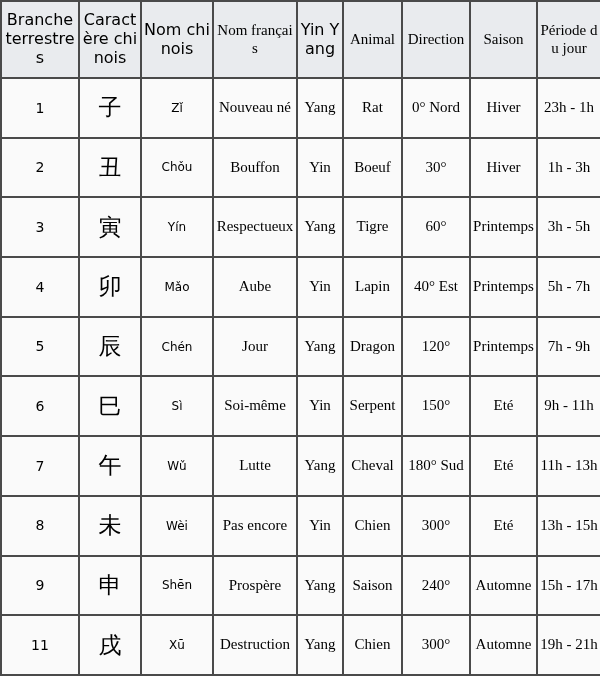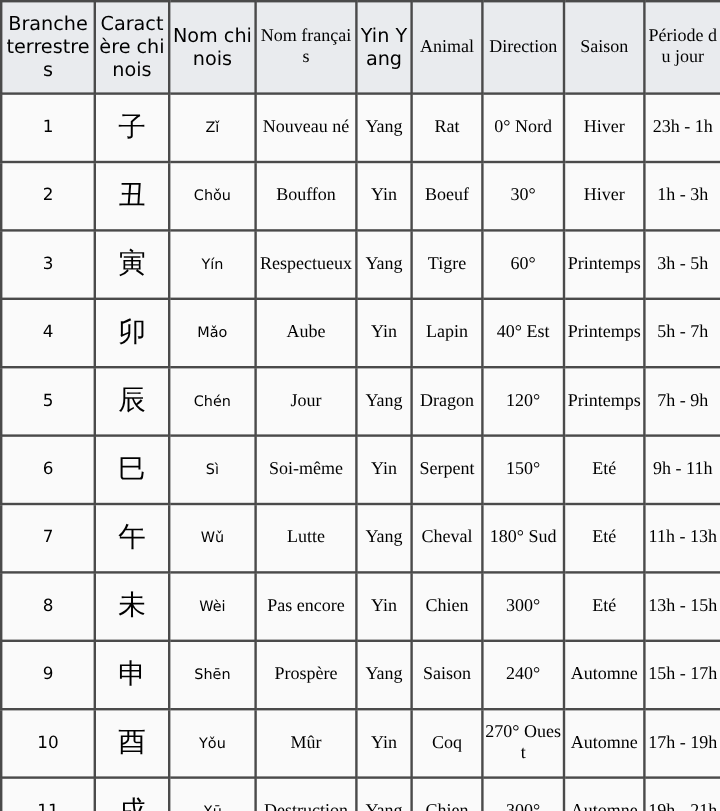--- a/index.html
+++ b/index.html
@@ -192,31 +192,20 @@
         <td class="han">申</td>
         <td class="pinyin">Shēn</td>
         <td>Prospère</td>
         <td>Yang</td>
         <td>Saison</td>
         <td>240°</td>
         <td>Automne</td>
         <td>15h - 17h</td>
       </tr>
       <tr>
-        <td class="num">10</td>
-        <td class="han">酉</td>
-        <td class="pinyin">Yǒu</td>
-        <td>Mûr</td>
-        <td>Yin</td>
-        <td>Coq</td>
-        <td>270° Ouest</td>
-        <td>Automne</td>
-        <td>17h - 19h</td>
-      </tr>
-      <tr>
         <td class="num">11</td>
         <td class="han">戌</td>
         <td class="pinyin">Xū</td>
         <td>Destruction</td>
         <td>Yang</td>
         <td>Chien</td>
         <td>300°</td>
         <td>Automne</td>
         <td>19h - 21h</td>
       </tr>

